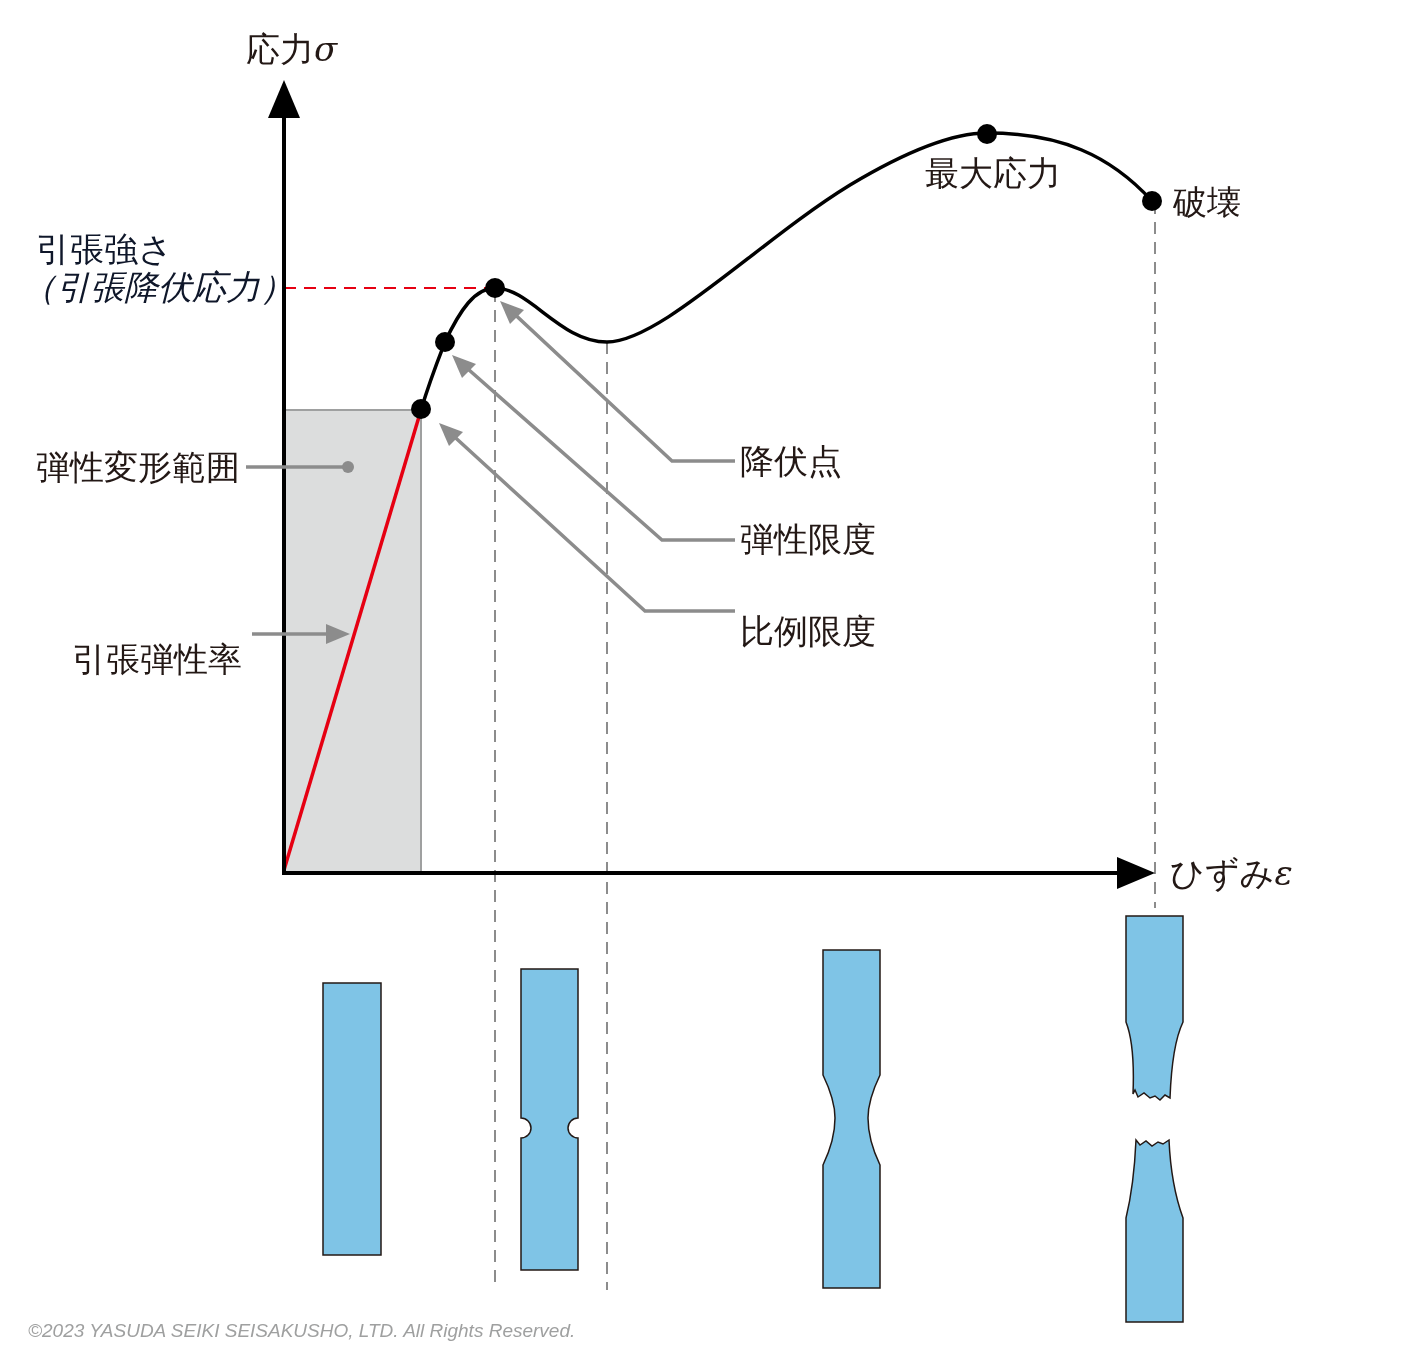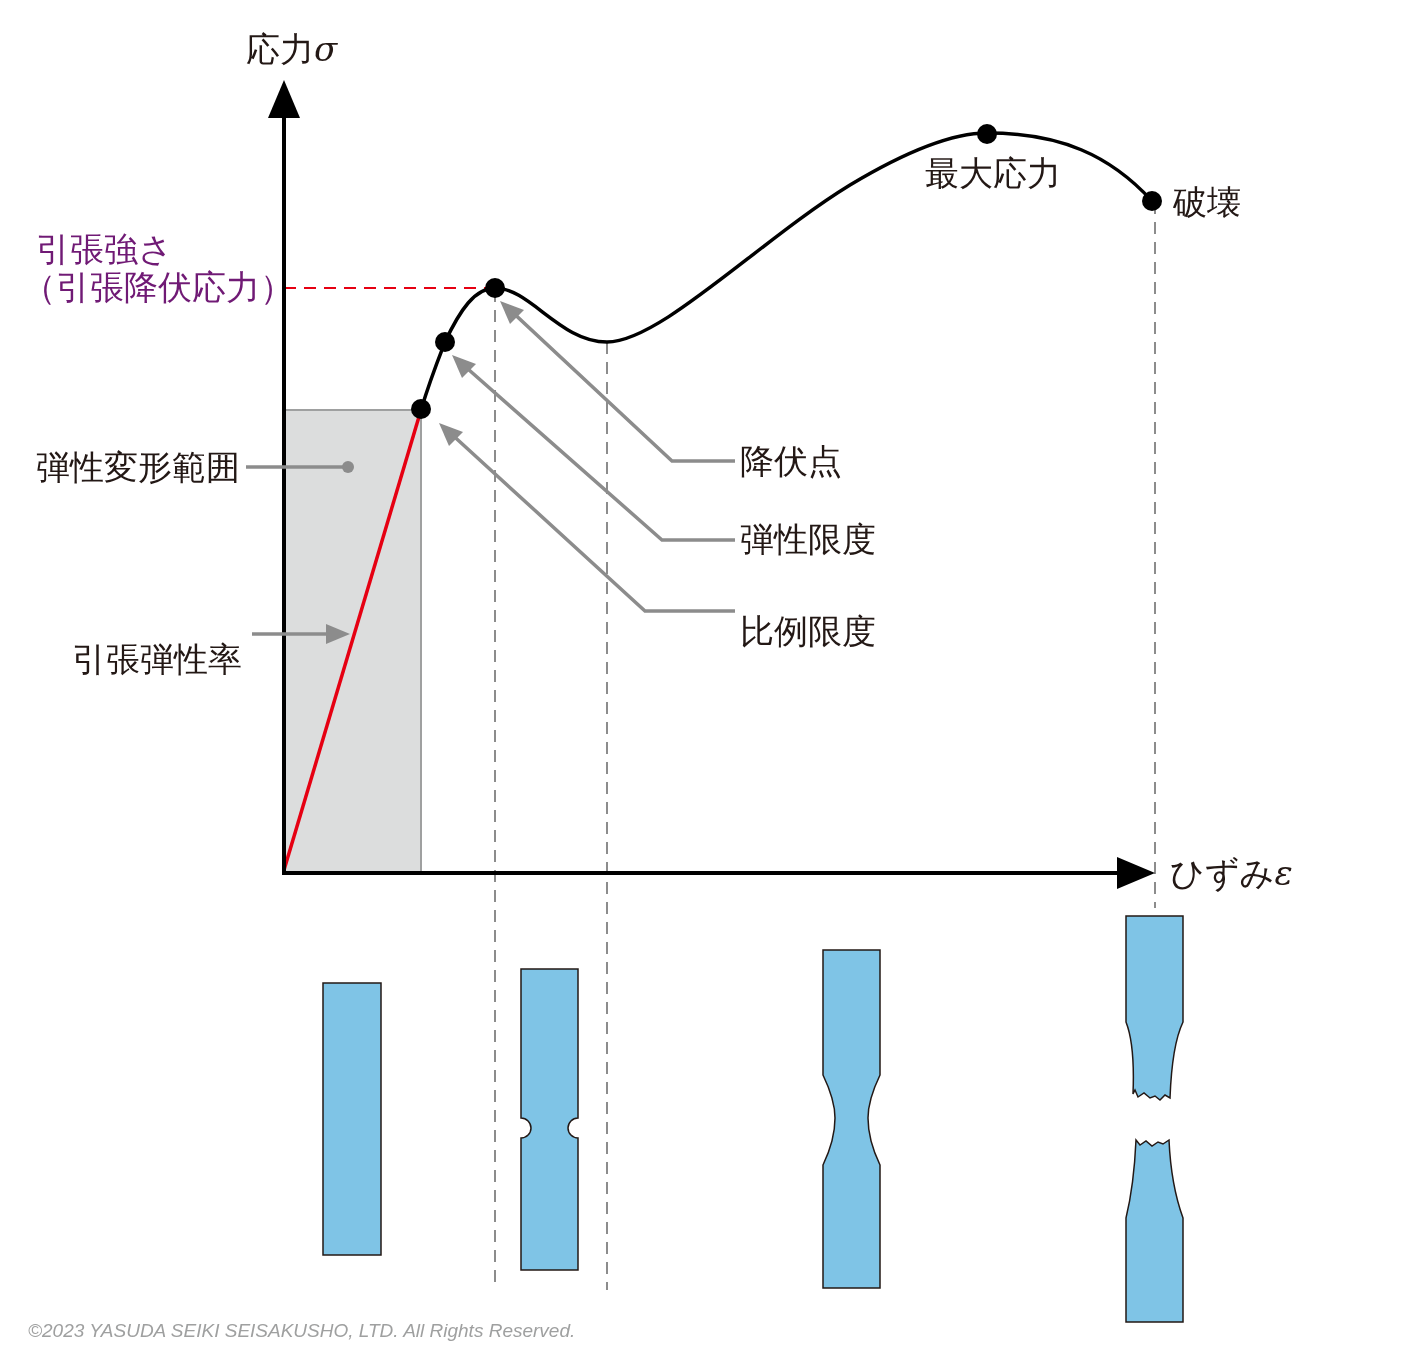--- a/index.html
+++ b/index.html
@@ -1,20 +1,20 @@
 <!DOCTYPE html>
 <html><head>
 <meta charset="utf-8">
 <style>
   html, body { margin: 0; padding: 0; background: #ffffff; }
   body { width: 1401px; height: 1360px; position: relative; overflow: hidden;
          font-family: "DejaVu Sans", "Liberation Sans", sans-serif; }
   svg { position: absolute; left: 0; top: 0; }
   .lbl { position: absolute; white-space: nowrap; color: #231815; font-size: 34px; line-height: 1; }
-  .red { color: #701a75; }
+  .red { color: #0f172a; }
   .copy { position: absolute; left: 28px; top: 1320px; font-size: 19px; color: #9fa0a0;
           font-family: "Liberation Sans", sans-serif; white-space: nowrap; font-style: italic; }
   .ital { font-family: "DejaVu Serif", serif; font-style: italic; }
 </style>
 </head>
 <body>
 
 <svg width="1401" height="1360" viewBox="0 0 1401 1360">
 
   <rect x="284" y="410" width="137" height="463" fill="#dcdddd" stroke="#9fa0a0" stroke-width="2"></rect>
@@ -69,21 +69,21 @@
 </svg>
 
 <div class="lbl" style="left:246px;top:32px;">
   <span>応力</span><span class="ital">σ</span>
 </div>
 <div class="lbl" style="left:1170px;top:856px;">
   <span>ひずみ</span><span class="ital">ε</span>
 </div>
 
 <div class="lbl red" style="left:36px;top:232px;">引張強さ</div>
-<div class="lbl red" style="left:22px;top:270px;">（引張降伏応力）</div>
+<div class="lbl red" style="left:22px;top:270px;font-style:italic;">（引張降伏応力）</div>
 
 <div class="lbl" style="left:36px;top:450px;">弾性変形範囲</div>
 <div class="lbl" style="left:72px;top:618px;margin-top:24px;">引張弾性率</div>
 
 <div class="lbl" style="left:740px;top:444px;">降伏点</div>
 <div class="lbl" style="left:740px;top:522px;">弾性限度</div>
 <div class="lbl" style="left:740px;top:614px;">比例限度</div>
 
 <div class="lbl" style="left:925px;top:156px;">最大応力</div>
 <div class="lbl" style="left:1173px;top:185px;">破壊</div>

